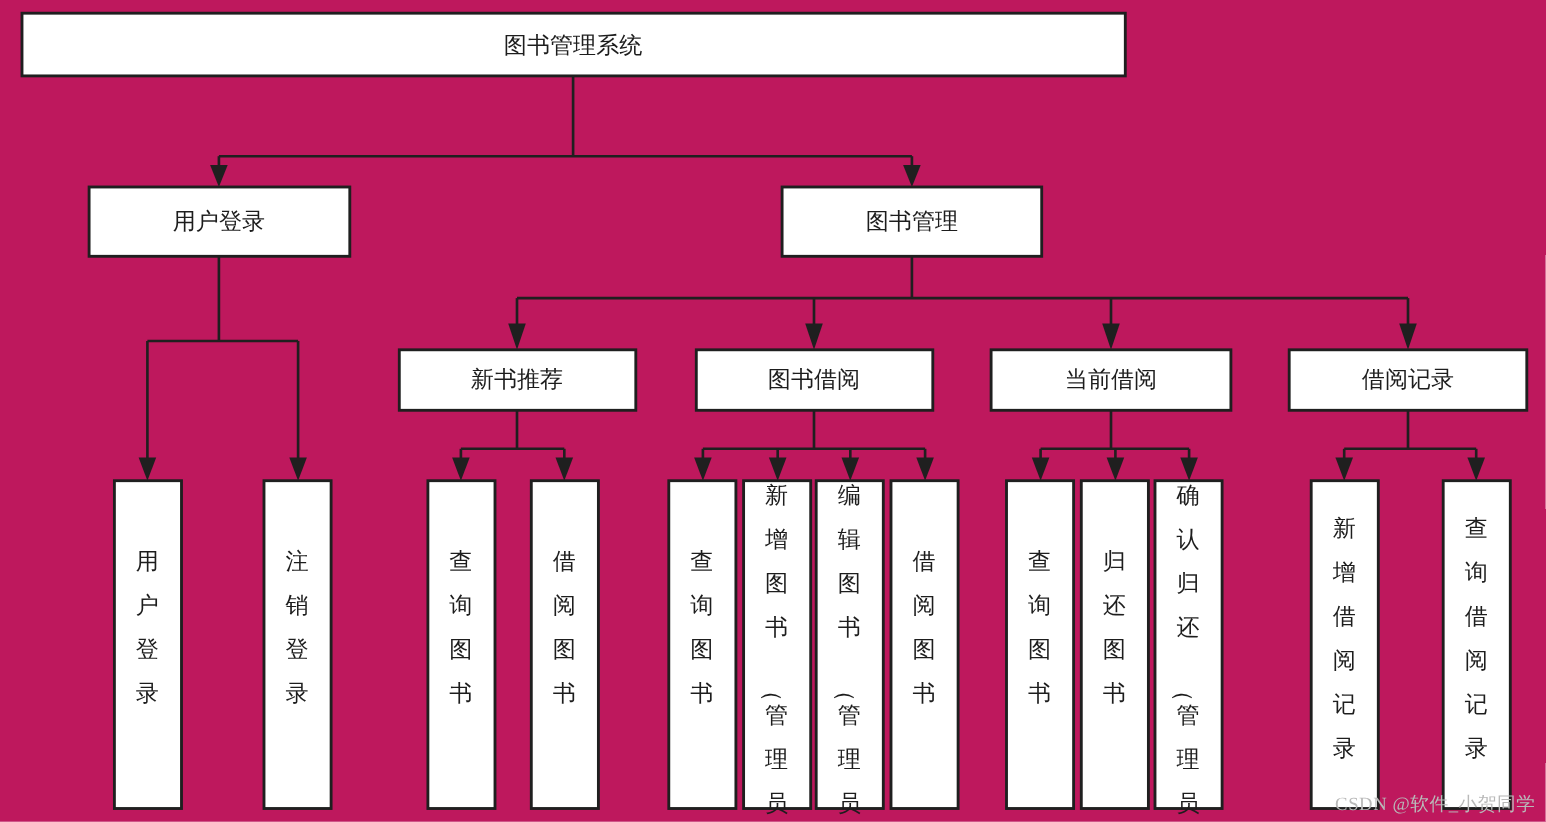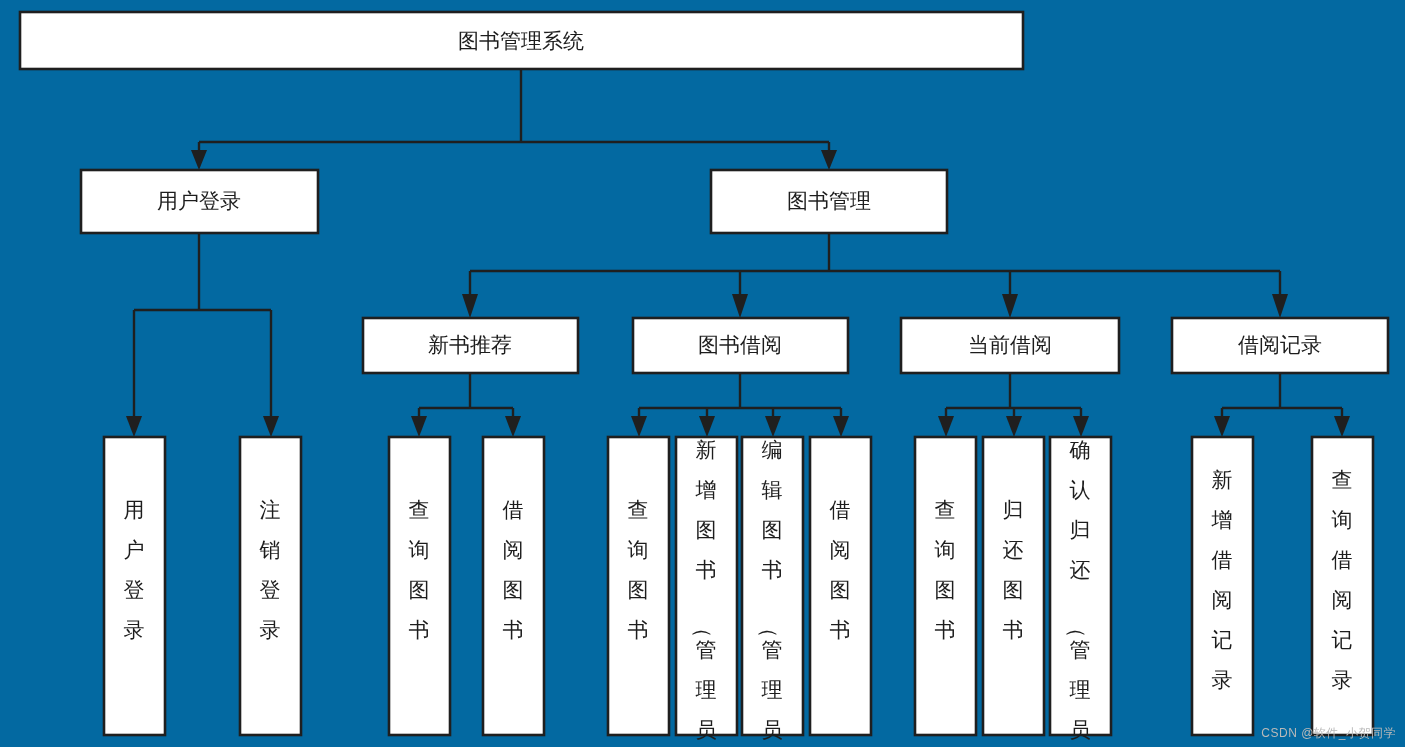--- a/index.html
+++ b/index.html
@@ -10,21 +10,21 @@
   body {
     width: 1405px;
     height: 747px;
     font-family: "DejaVu Sans", "Liberation Sans", sans-serif;
     overflow: hidden;
   }
   #diagram-root {
     position: relative;
     width: 1405px;
     height: 747px;
-    background: #0369a1;
+    background: #be185d;
   }
   svg.diagram {
     position: absolute;
     left: 0;
     top: 0;
     width: 1405px;
     height: 747px;
   }
   .node-box {
     fill: #ffffff;
@@ -50,22 +50,22 @@
     fill: none;
   }
   .arrow-head {
     fill: #1f1f1f;
     stroke: none;
   }
   .watermark {
     position: absolute;
     right: 9px;
     bottom: 5px;
-    font-family: Liberation Sans, sans-serif;
-    font-size: 12px;
+    font-family: Liberation Serif, serif;
+    font-size: 17px;
     color: #b9b9b9;
     letter-spacing: 0.5px;
     white-space: nowrap;
     user-select: none;
   }
 </style>
 </head>
 <body>
 
 <div id="diagram-root">

